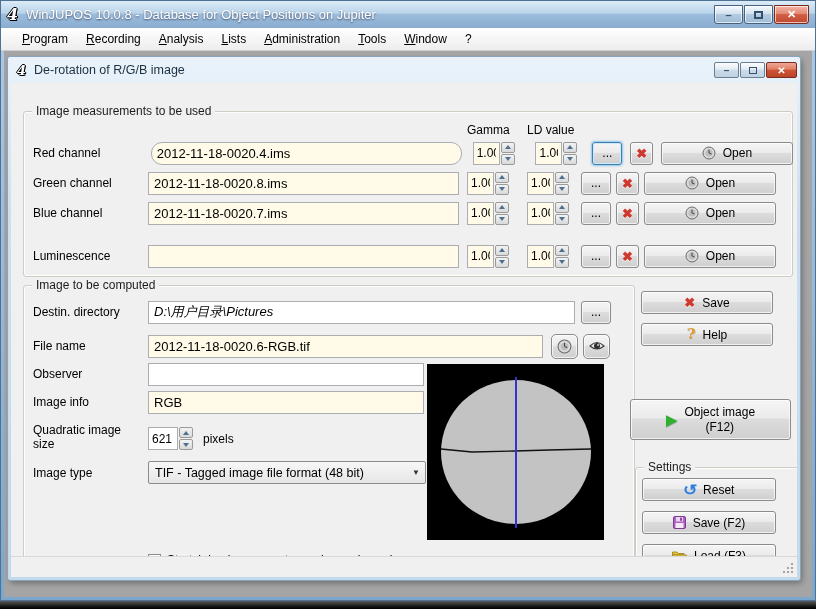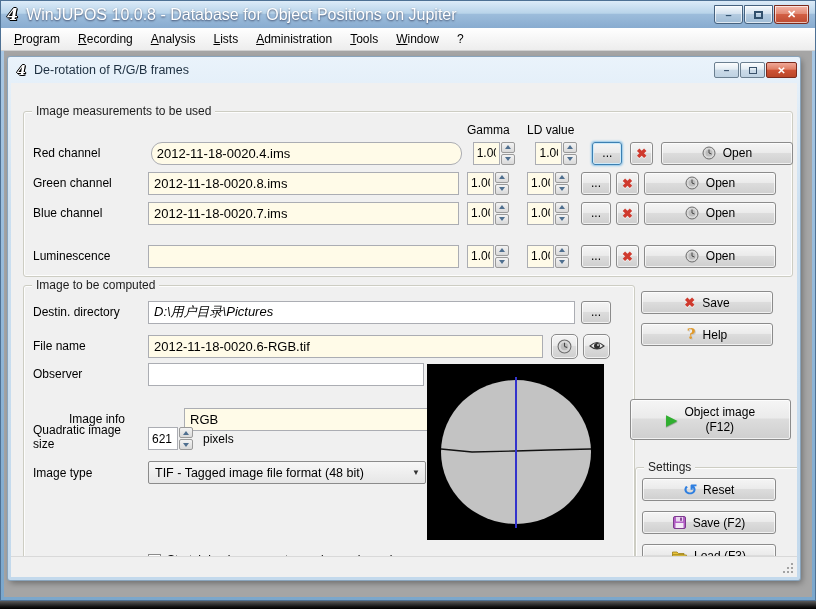--- a/index.html
+++ b/index.html
@@ -8,34 +8,34 @@
 
   
   #window { position:absolute; left:0; top:0; width:816px; height:601px;
     background:linear-gradient(to bottom,#aecbe6,#7fa9cf 60%,#6f9cc4);
     background:linear-gradient(to bottom,#aecbe6,#7ba7cc); box-shadow:inset 0 0 0 1px #4e7194; }
   #titlebar { position:absolute; left:1px; top:1px; right:1px; height:27px;
     background:linear-gradient(to bottom,#dcebf8 0%,#b9d4ea 45%,#9cbcdb 50%,#88acd0 100%);
     display:flex; align-items:center; padding:0 6px; }
   .logo { font-family:"DejaVu Serif", serif; font-weight:bold; font-style:italic; font-size:16px; color:#fff;
     text-shadow:-1px 0 #000, 1px 0 #000, 0 -1px #000, 0 1px #000, 1px 1px #000; line-height:1; }
-  #titlebar .title-text { margin-left:8px; color:#fff; font-size:16px; text-shadow:0 1px 2px rgba(0,0,30,.6); }
+  #titlebar .title-text { margin-left:8px; color:#fff; font-size:13px; text-shadow:0 1px 2px rgba(0,0,30,.6); }
   .cap-group { margin-left:auto; display:flex; gap:1px; align-items:flex-start; }
   .cap { width:29px; height:19px; border:1px solid #46627f; border-radius:0 0 3px 3px;
     background:linear-gradient(to bottom,#f6fafd,#d3e1ee 45%,#b4cbe0 50%,#9fbcd6);
     display:flex; align-items:center; justify-content:center; color:#31506d; font-weight:bold; font-size:11px;
     box-shadow:inset 0 0 0 1px rgba(255,255,255,.65); }
   .cap.close-cap { width:35px; background:linear-gradient(to bottom,#f4b5a7,#e28a74 45%,#d25f44 50%,#bd4a30);
     color:#fff; border-color:#7c2a1c; }
   .sq { width:9px; height:8px; border:2px solid currentColor; display:inline-block; }
 
   
   #menubar { position:absolute; left:1px; right:1px; top:28px; height:23px;
     background:linear-gradient(to bottom,#ffffff,#ededed); border-bottom:1px solid #d0d0d0;
-    display:flex; align-items:center; padding-left:4px; }
+    display:flex; align-items:center; padding-left:12px; }
   .menu-item { padding:3px 9px; color:#000; cursor:default; }
   .menu-item u { text-decoration:underline; }
 
   
   #client { position:absolute; left:4px; right:4px; top:51px; bottom:4px; background:#a5a5a5; }
 
   
   #dialog { position:absolute; left:4px; top:6px; width:792px; height:523px;
     background:linear-gradient(to bottom,#eaf3fb,#cbdff0 30%,#c3d9ec);
     box-shadow:0 0 0 1px #89a4bc, 2px 3px 6px rgba(0,0,0,.35); border-radius:2px; }
@@ -144,21 +144,21 @@
       <span class="menu-item"><u>T</u>ools</span>
       <span class="menu-item"><u>W</u>indow</span>
       <span class="menu-item">?</span>
     </div>
 
     <div id="client">
 
       <div id="dialog">
         <div id="dlg-titlebar">
           <span class="logo">4</span>
-          <span class="title-text">De-rotation of R/G/B frames</span>
+          <span class="title-text">De-rotation of R/G/B image</span>
           <span class="cap-group">
             <span class="cap2">
                 <span>–</span>
               </span>
             <span class="cap2">
                 <span class="sq2"></span>
               </span>
             <span class="cap2 close-cap">
                 <span>✕</span>
               </span>
@@ -361,21 +361,21 @@
                   <circle cx="9" cy="5" r="1" fill="#cfcfcf"></circle>
                 </svg>
             </button>
           </div>
 
           <div class="mrow" style="top:279px; width:450px;">
             <span class="lbl" style="margin-left:10px; width:105px;">Observer</span>
             <input class="field" style="margin-left: 10px; width: 276px;" value="">
           </div>
 
-          <div class="mrow" style="top:324px; width:450px;margin-left:36px;">
+          <div class="mrow" style="top:307px; width:450px;">
             <span class="lbl" style="margin-left:10px; width:105px;">Image info</span>
             <input class="field cream" style="margin-left: 10px; width: 276px;" value="RGB">
           </div>
 
           <span class="abs lbl" style="left:22px; top:340px; width:108px; line-height:14px;">Quadratic image size</span>
           <span class="spin abs" style="left:137px; top:344px;">
             <input class="spin-val white" style="width: 30px;" value="621">
             <span class="spin-btns">
                 <span class="spin-btn">
                   <span class="tri-up"></span>

